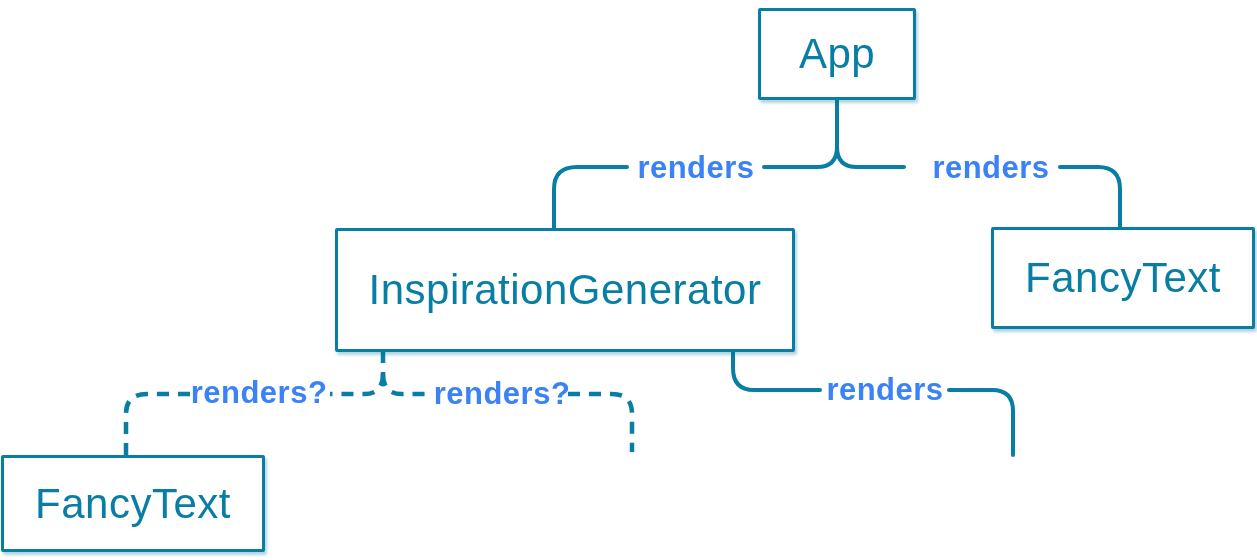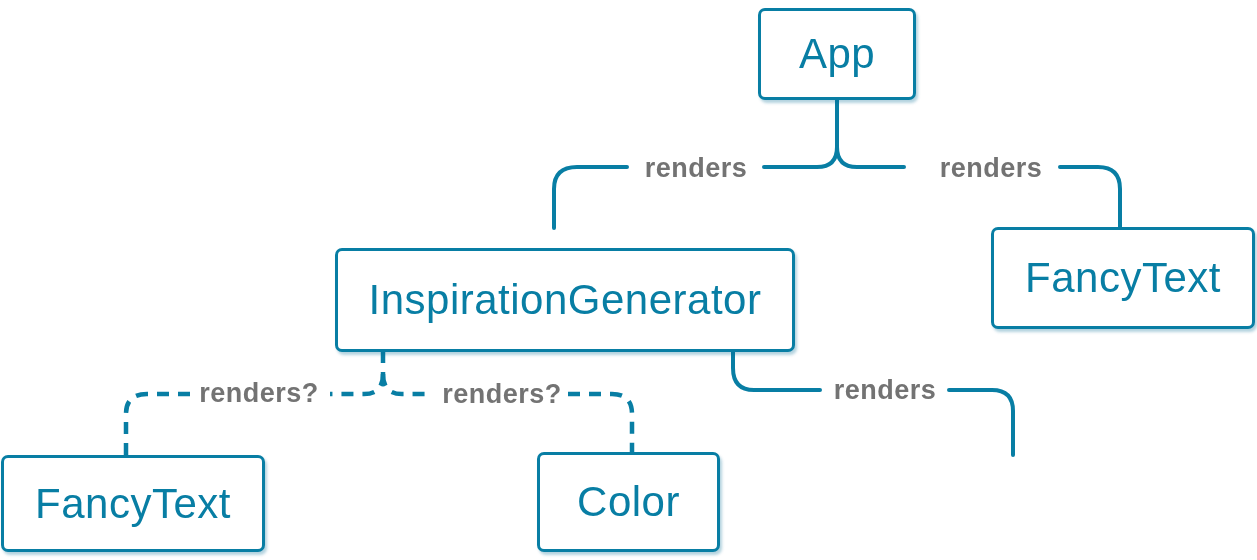--- a/index.html
+++ b/index.html
@@ -24,36 +24,36 @@
     stroke: var(--accent);
     stroke-width: 4.5;
     stroke-dasharray: 12 9;
     stroke-linecap: butt;
   }
   .node {
     position: absolute;
     box-sizing: border-box;
     background: var(--bg);
     border: 3px solid var(--accent);
-    border-radius: 7px;
+    border-radius: 2px;
     display: flex;
     align-items: center;
     justify-content: center;
     color: var(--accent);
     font-size: 42px;
     font-weight: 500;
     letter-spacing: 0.5px;
     box-shadow: 2px 3px 3px rgba(8, 110, 150, 0.30);
     white-space: nowrap;
   }
   .edge-label {
     position: absolute;
     transform: translate(-50%, -50%);
-    color: #737373;
-    font-size: 27px;
+    color: #3b82f6;
+    font-size: 31px;
     font-weight: 700;
     letter-spacing: 0.5px;
     white-space: nowrap;
   }
 </style>
 </head>
 <body>
 
 <div class="canvas">
 
@@ -71,27 +71,26 @@
     <path class="edge-dashed" d="M383,330 L383,374"></path>
     <path class="edge-dashed" d="M383,374 Q383,394 364,394 L330,394"></path>
     <path class="edge-dashed" d="M190,394 L147,394 Q126,394 126,414 L126,455"></path>
 
     <path class="edge-dashed" d="M383,374 Q383,394 402,394 L433,394"></path>
     <path class="edge-dashed" d="M568,394 L612,394 Q632,394 632,414 L632,452"></path>
   </svg>
 
   <div class="node" style="left:758px; top:8px; width:158px; height:92px;">App</div>
 
-  <div class="node" style="left:335px; top:228px; width:460px; height:104px;margin-top:20px;">InspirationGenerator</div>
+  <div class="node" style="left:335px; top:228px; width:460px; height:124px;">InspirationGenerator</div>
 
   <div class="node" style="left:991px; top:227px; width:264px; height:102px;">FancyText</div>
 
   <div class="node" style="left:1px; top:455px; width:264px; height:97px;">FancyText</div>
 
-  <div class="node" style="left:537px; top:452px; width:183px; height:100px;">Color</div>
 
 
   <span class="edge-label" style="left:696px; top:168px;">renders</span>
 
   <span class="edge-label" style="left:991px; top:168px;">renders</span>
 
   <span class="edge-label" style="left:259px; top:393px;">renders?</span>
 
   <span class="edge-label" style="left:502px; top:394px;">renders?</span>
 

